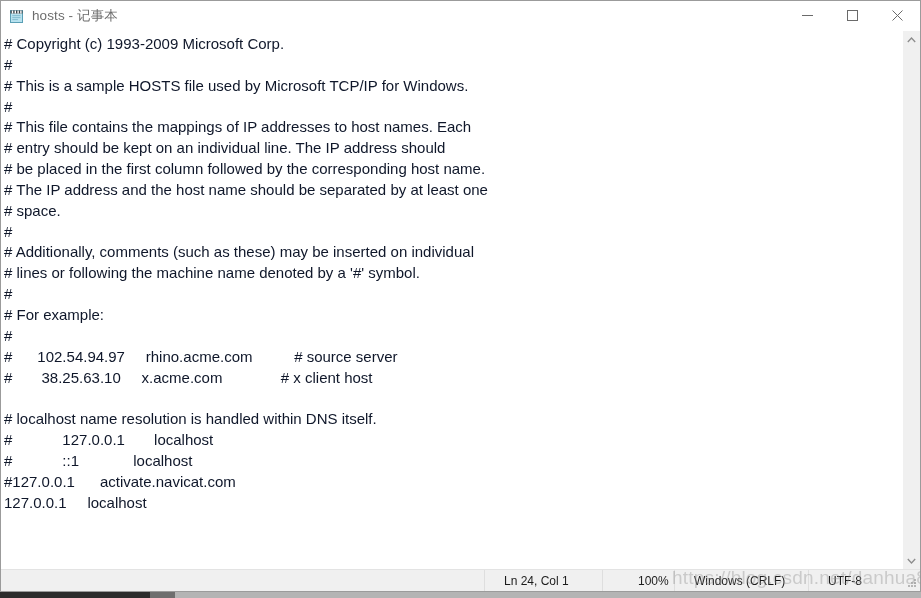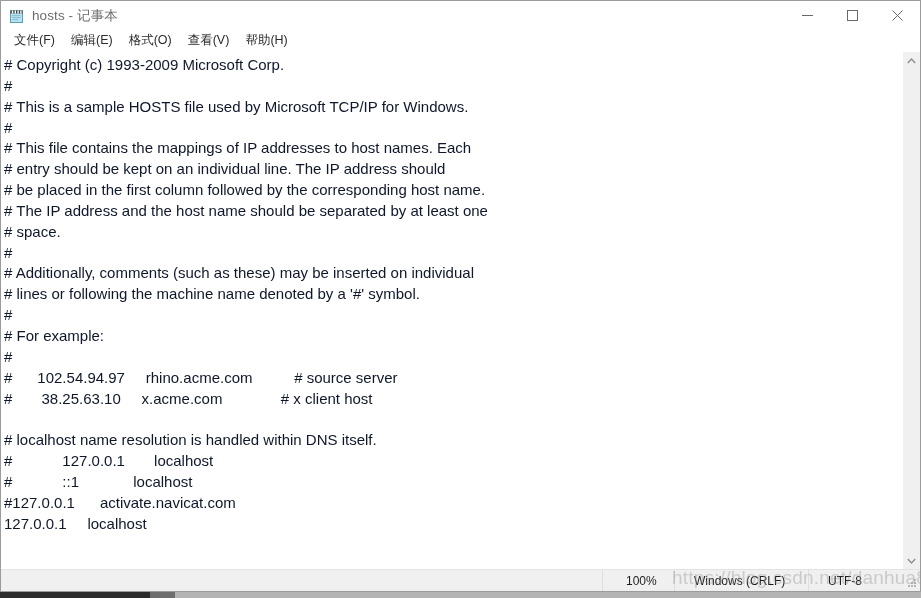--- a/index.html
+++ b/index.html
@@ -163,21 +163,21 @@
   }
   .status-spacer { flex: 1 1 auto; }
   .status-cell {
     display: flex;
     align-items: center;
     border-left: 1px solid #dedede;
     white-space: nowrap;
     box-sizing: border-box;
   }
   .cell-pos     { width: 118px; padding-left: 19px; }
-  .cell-zoom    { width: 72px;  padding-left: 23px; }
+  .cell-zoom    { width: 72px;  padding-left: 35px; }
   .cell-eol     { width: 134px; padding-left: 19px; }
   .cell-enc     { width: 96px;  padding-left: 19px; text-align: center; }
   .grip {
     width: 16px;
     display: flex;
     align-items: flex-end;
     justify-content: flex-end;
     padding: 0 3px 3px 0;
     box-sizing: border-box;
   }
@@ -241,27 +241,20 @@
         </div>
         <div class="win-btn close">
           <svg width="11" height="11" viewBox="0 0 11 11">
             <line x1="0.5" y1="0.5" x2="10.5" y2="10.5" stroke="#6a6a6a" stroke-width="1"></line>
             <line x1="10.5" y1="0.5" x2="0.5" y2="10.5" stroke="#6a6a6a" stroke-width="1"></line>
           </svg>
         </div>
       </div>
     </div>
 
-    <div class="menubar">
-      <div class="menu-item">文件(F)</div>
-      <div class="menu-item">编辑(E)</div>
-      <div class="menu-item">格式(O)</div>
-      <div class="menu-item">查看(V)</div>
-      <div class="menu-item">帮助(H)</div>
-    </div>
 
     <div class="editor-wrap">
       <div class="editor">
         <pre class="code"># Copyright (c) 1993-2009 Microsoft Corp.
 #
 # This is a sample HOSTS file used by Microsoft TCP/IP for Windows.
 #
 # This file contains the mappings of IP addresses to host names. Each
 # entry should be kept on an individual line. The IP address should
 # be placed in the first column followed by the corresponding host name.
@@ -296,20 +289,21 @@
         <div class="sb-arrow">
           <svg width="9" height="6" viewBox="0 0 9 6">
             <path d="M0.8 1 L4.5 5 L8.2 1" fill="none" stroke="#8c8c8c" stroke-width="1.3"></path>
           </svg>
         </div>
       </div>
     </div>
 
     <div class="statusbar">
       <div class="status-spacer"></div>
+      <div class="status-cell cell-pos">Ln 24,  Col 1</div>
       <div class="status-cell cell-zoom">100%</div>
       <div class="status-cell cell-eol">Windows (CRLF)</div>
       <div class="status-cell cell-enc">UTF-8</div>
       <div class="grip">
         <svg width="11" height="11" viewBox="0 0 11 11">
           <rect x="8" y="2" width="2" height="2" fill="#b6b6b6"></rect>
           <rect x="5" y="5" width="2" height="2" fill="#b6b6b6"></rect>
           <rect x="8" y="5" width="2" height="2" fill="#b6b6b6"></rect>
           <rect x="2" y="8" width="2" height="2" fill="#b6b6b6"></rect>
           <rect x="5" y="8" width="2" height="2" fill="#b6b6b6"></rect>

